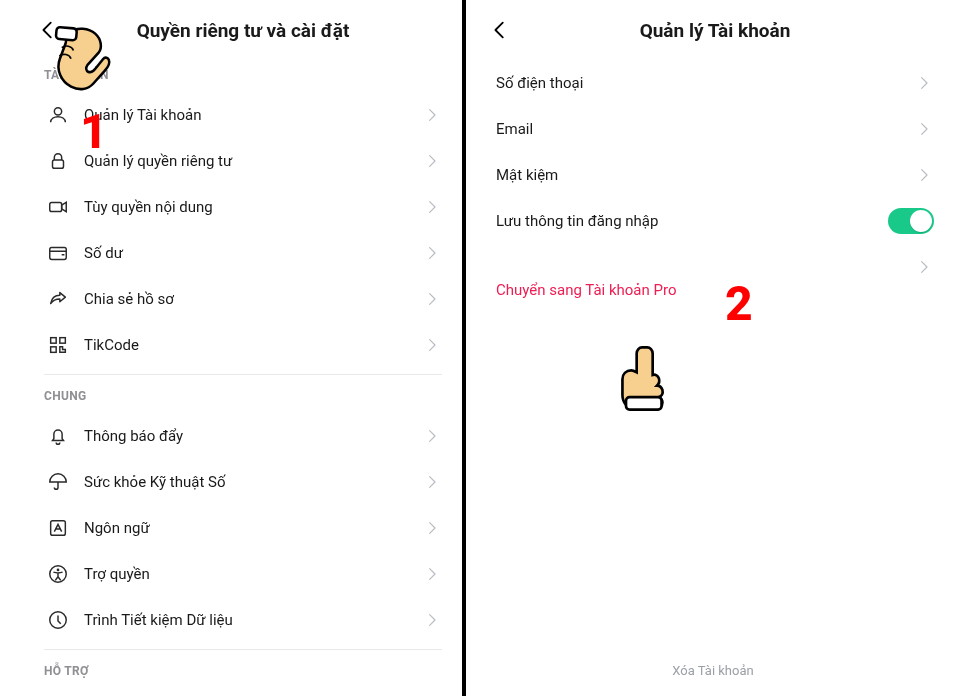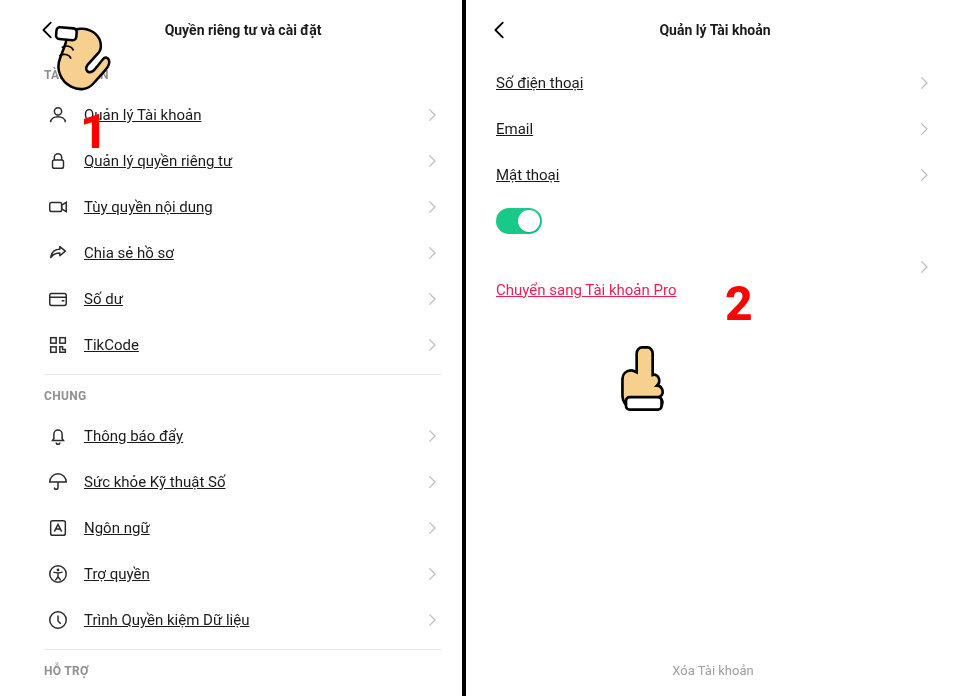--- a/index.html
+++ b/index.html
@@ -13,26 +13,26 @@
   }
   html,body{margin:0;padding:0;background:#fff;}
   .stage{width:var(--w);height:var(--h);position:relative;background:#fff;overflow:hidden;
          font-family:-apple-system,BlinkMacSystemFont,"Segoe UI",Roboto,Arial,sans-serif;}
   .pane{position:absolute;top:0;height:100%;background:#fff;}
   .pane-left{left:28px;width:430px;}
   .pane-right{left:480px;width:470px;}
   .divider{position:absolute;top:0;left:462px;width:4px;height:100%;background:#000;}
   .topbar{position:relative;height:60px;display:flex;align-items:center;justify-content:center;}
   .back{position:absolute;left:6px;top:50%;transform:translateY(-50%);width:28px;height:28px;display:flex;align-items:center;justify-content:center;}
-  .title{font-size:14px;font-weight:700;color:var(--text);}
+  .title{font-size:19px;font-weight:700;color:var(--text);}
   .section{padding:0 0 0 0;}
   .section-header{padding:8px 16px 10px 16px;font-size:12px;font-weight:700;color:#8f8f94;letter-spacing:.3px;}
   .row{display:flex;align-items:center;padding:0 16px;height:46px;position:relative;cursor:pointer;}
   .row .iconbox{width:24px;height:24px;margin:0 14px 0 2px;display:flex;align-items:center;justify-content:center;color:#2a2a2a;flex:none;}
-  .row .label{flex:1;font-size:15px;color:var(--text);text-decoration:underline;}
+  .row .label{flex:1;font-size:15px;color:var(--text);}
   .row .chev{width:18px;height:18px;color:#b9bcc2;display:flex;align-items:center;justify-content:center;flex:none;}
   .row.accent .label{color:var(--accent);margin-top:45px;}
   .sep{height:1px;background:var(--hr);margin:6px 16px;}
   .toggle{width:46px;height:26px;border-radius:13px;background:var(--toggle);position:relative;flex:none;}
   .toggle .knob{position:absolute;top:2px;right:2px;width:22px;height:22px;border-radius:50%;background:#fff;box-shadow:0 1px 1px rgba(0,0,0,.15);}
 
   .bottom-center{position:absolute;left:0;right:4px;bottom:18px;text-align:center;color:#9aa0a6;font-size:13px;}
   
   .step{position:absolute;color:var(--step);font-weight:800;font-size:48px;line-height:1;user-select:none;}
   
@@ -161,37 +161,37 @@
         <span class="label">Tùy quyền nội dung</span>
         <span class="chev">
             <svg width="16" height="16" viewBox="0 0 24 24">
               <use href="#chev-right"></use>
             </svg>
           </span>
       </div>
       <div class="row">
         <span class="iconbox">
             <svg width="22" height="22" viewBox="0 0 24 24">
+              <use href="#ic-wallet"></use>
+            </svg>
+          </span>
+        <span class="label">Số dư</span>
+        <span class="chev">
+            <svg width="16" height="16" viewBox="0 0 24 24">
+              <use href="#chev-right"></use>
+            </svg>
+          </span>
+      </div>
+      <div class="row">
+        <span class="iconbox">
+            <svg width="22" height="22" viewBox="0 0 24 24">
               <use href="#ic-share"></use>
             </svg>
           </span>
         <span class="label">Chia sẻ hồ sơ</span>
-        <span class="chev">
-            <svg width="16" height="16" viewBox="0 0 24 24">
-              <use href="#chev-right"></use>
-            </svg>
-          </span>
-      </div>
-      <div class="row">
-        <span class="iconbox">
-            <svg width="22" height="22" viewBox="0 0 24 24">
-              <use href="#ic-wallet"></use>
-            </svg>
-          </span>
-        <span class="label">Số dư</span>
         <span class="chev">
             <svg width="16" height="16" viewBox="0 0 24 24">
               <use href="#chev-right"></use>
             </svg>
           </span>
       </div>
       <div class="row">
         <span class="iconbox">
             <svg width="22" height="22" viewBox="0 0 24 24">
               <use href="#ic-qrcode"></use>
@@ -262,21 +262,21 @@
               <use href="#chev-right"></use>
             </svg>
           </span>
       </div>
       <div class="row">
         <span class="iconbox">
             <svg width="22" height="22" viewBox="0 0 24 24">
               <use href="#ic-data"></use>
             </svg>
           </span>
-        <span class="label">Trình Quyền kiệm Dữ liệu</span>
+        <span class="label">Trình Tiết kiệm Dữ liệu</span>
         <span class="chev">
             <svg width="16" height="16" viewBox="0 0 24 24">
               <use href="#chev-right"></use>
             </svg>
           </span>
       </div>
     </div>
 
     <div class="sep"></div>
 
@@ -308,28 +308,29 @@
       </div>
       <div class="row">
         <span class="label">Email</span>
         <span class="chev">
             <svg width="16" height="16" viewBox="0 0 24 24">
               <use href="#chev-right"></use>
             </svg>
           </span>
       </div>
       <div class="row">
-        <span class="label">Mật thoại</span>
-        <span class="chev">
-            <svg width="16" height="16" viewBox="0 0 24 24">
-              <use href="#chev-right"></use>
-            </svg>
-          </span>
-      </div>
-      <div class="row">
+        <span class="label">Mật kiệm</span>
+        <span class="chev">
+            <svg width="16" height="16" viewBox="0 0 24 24">
+              <use href="#chev-right"></use>
+            </svg>
+          </span>
+      </div>
+      <div class="row">
+        <span class="label">Lưu thông tin đăng nhập</span>
         <span class="toggle">
             <span class="knob"></span>
           </span>
       </div>
       <div class="row accent">
         <span class="label">Chuyển sang Tài khoản Pro</span>
         <span class="chev">
             <svg width="16" height="16" viewBox="0 0 24 24">
               <use href="#chev-right"></use>
             </svg>

